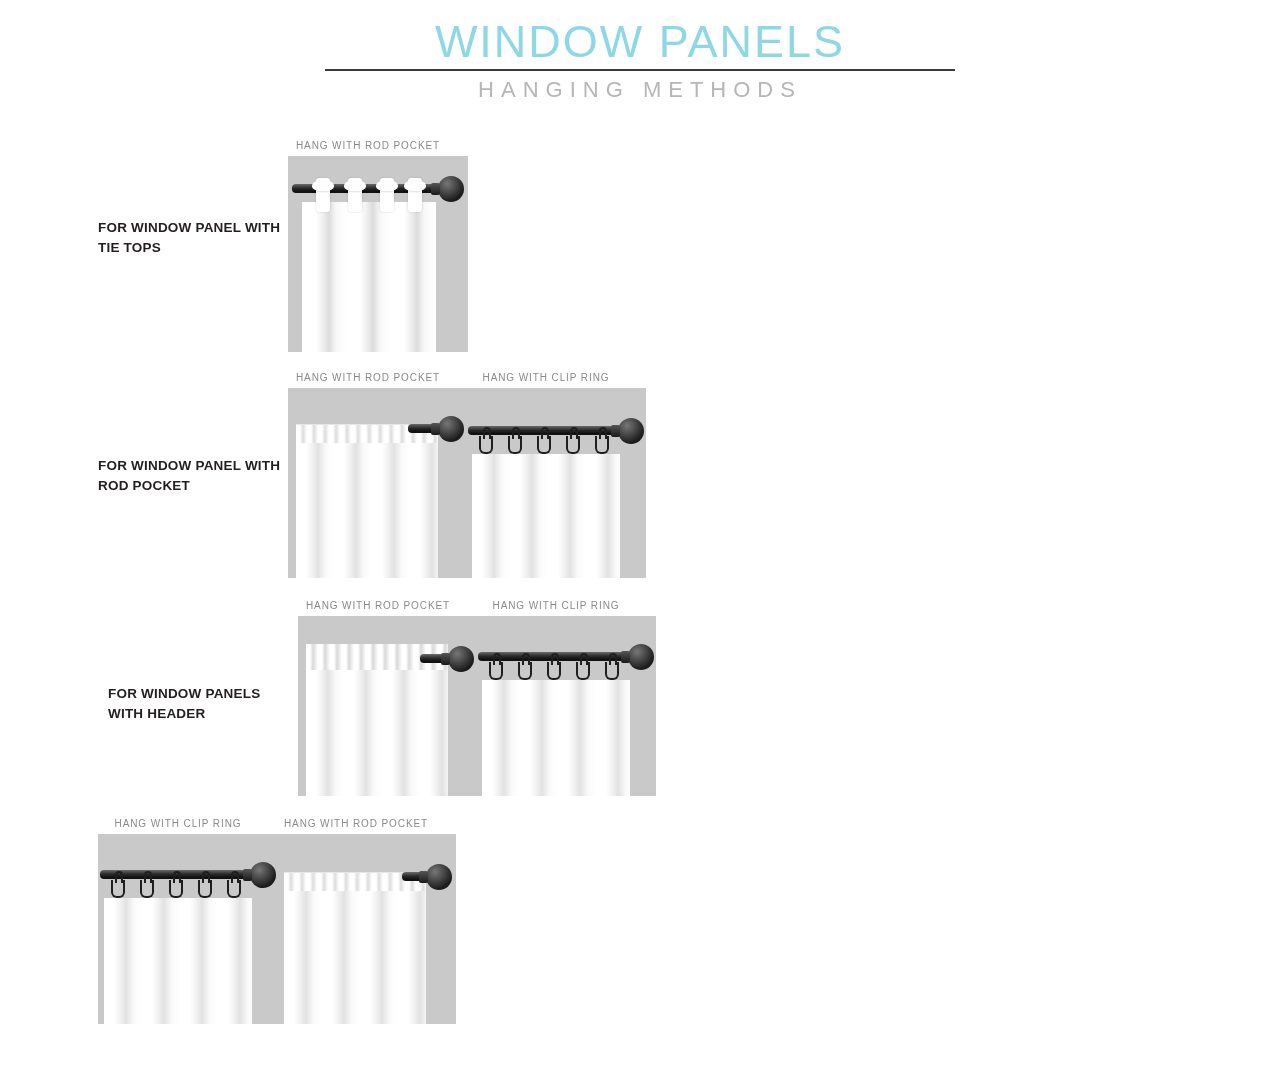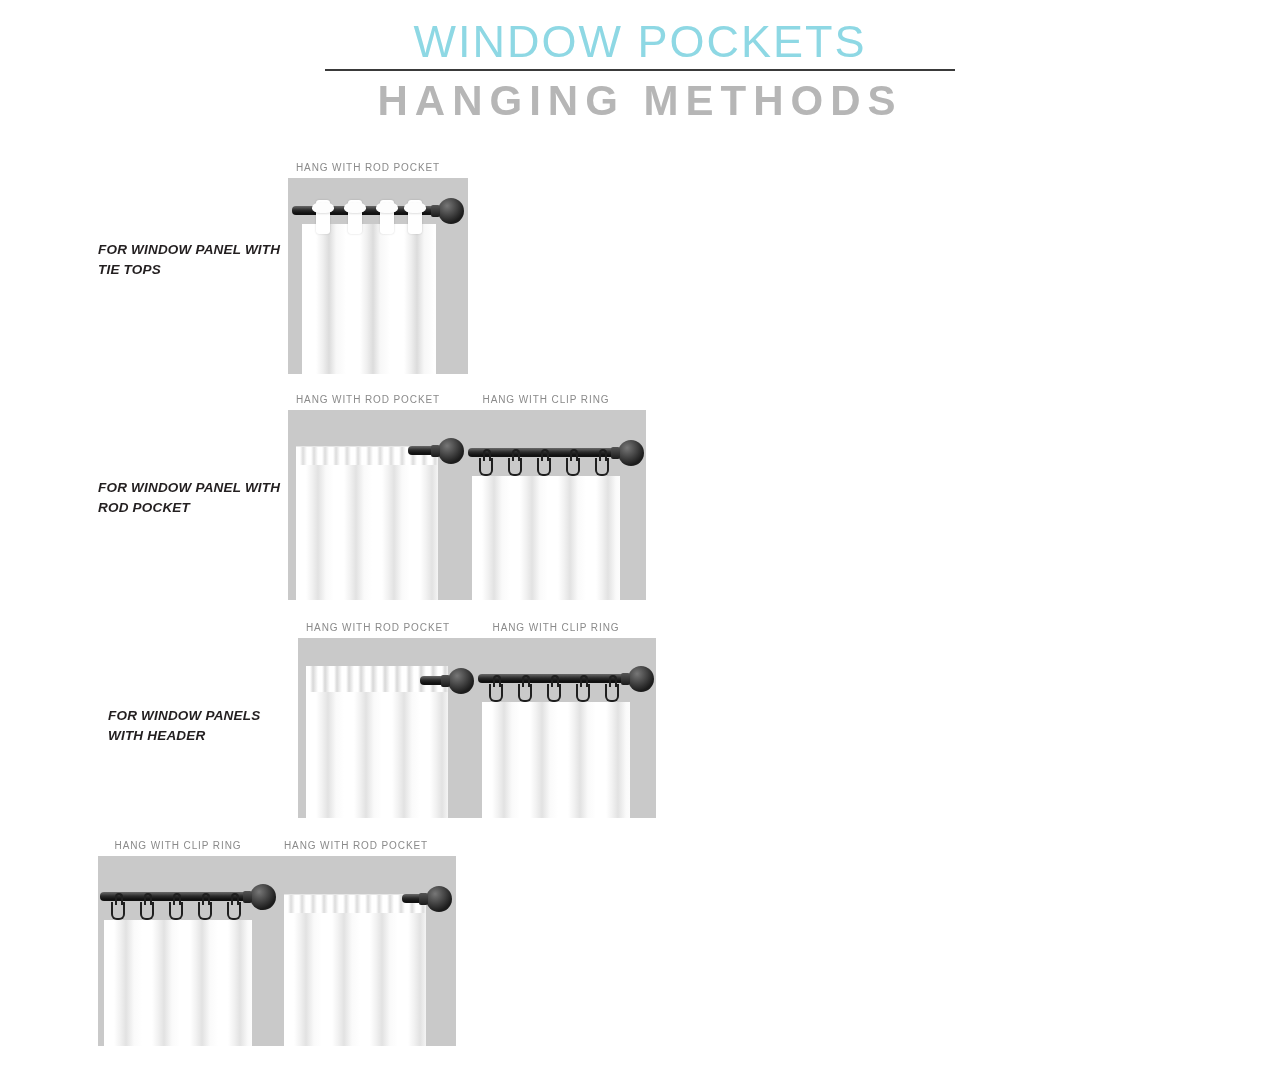--- a/index.html
+++ b/index.html
@@ -29,24 +29,24 @@
     font-weight: 400;
     line-height: 1.05;
   }
   .title-rule {
     width: 630px;
     height: 2px;
     background: #3a3a3a;
     margin: 4px auto 0 auto;
   }
   .title-sub {
-    font-size: 42px;
+    font-size: 22px;
     letter-spacing: 7px;
     color: #b6b6b6;
-    font-weight: 700;
+    font-weight: 400;
     margin-top: 7px;
     line-height: 1.1;
   }
 
   
   .rows {
     position: relative;
     margin-top: 38px;
   }
   .row {
@@ -57,21 +57,20 @@
   }
   .row-label {
     width: 190px;
     font-size: 13.5px;
     font-weight: 700;
     line-height: 1.45;
     letter-spacing: .2px;
     color: #231f20;
     text-align: left;
     flex: 0 0 190px;
-    font-style: italic;
   }
   .row-cells {
     display: flex;
     gap: 18px;
   }
   .cell {
     width: 160px;
   }
   .cell-caption {
     font-size: 10px;
@@ -210,21 +209,21 @@
     height: 46px;
     background: #ffffff;
     border-radius: 6px;
     box-shadow: 0 1px 3px rgba(0,0,0,.22);
   }
 </style>
 </head>
 <body>
 
 <div class="header">
-  <div class="title-main">WINDOW POCKETS</div>
+  <div class="title-main">WINDOW PANELS</div>
   <div class="title-rule"></div>
   <div class="title-sub">HANGING METHODS</div>
 </div>
 
 <div class="rows">
 
   <div class="row" style="padding-left:98px; margin-top:4px;">
     <div class="row-label" style="padding-top:78px;">FOR WINDOW PANEL WITH TIE TOPS</div>
     <div class="row-cells">
       <div class="cell">

